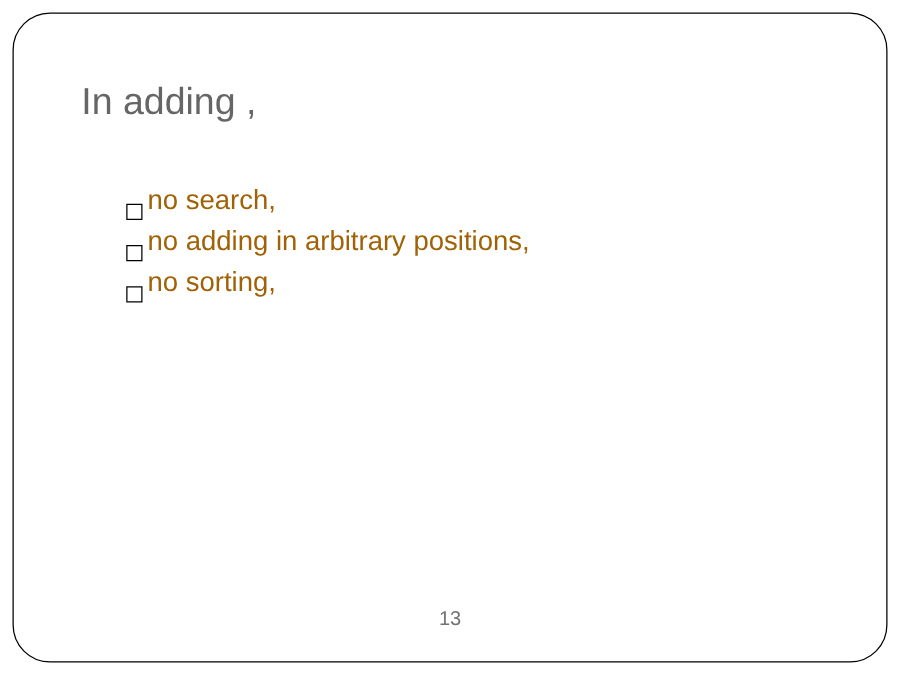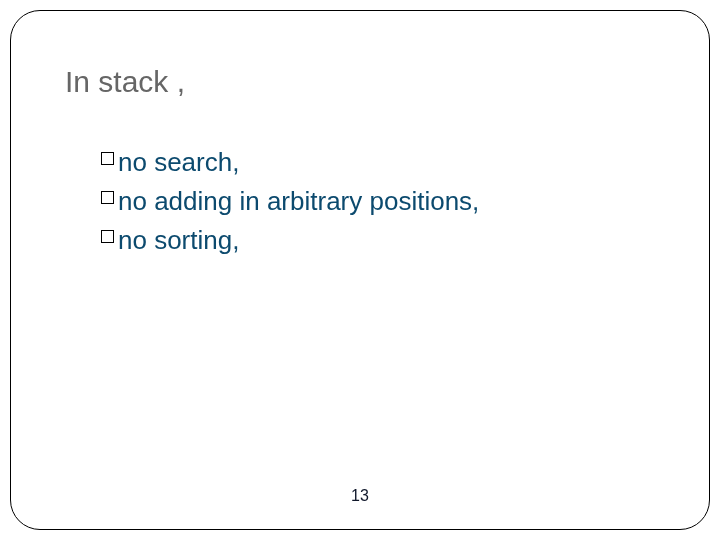--- a/index.html
+++ b/index.html
@@ -33,52 +33,52 @@
       color: #666;
       letter-spacing: 0px;
     }
     .bullets {
       position: absolute;
       top: 132px;
       left: 90px;
       right: 54px;
     }
     .bullet {
-      font-size: 26px;
-      color: #0c4a6e;
+      font-size: 22px;
+      color: #a16207;
       line-height: 1.5;
       display: flex;
-      align-items: flex-start;
+      align-items: flex-end;
     }
     .bullet-marker {
       display: inline-block;
       width: 13px;
       height: 13px;
       border: 1.5px solid #000;
       margin-right: 4px;
       margin-top: 9px;
       flex-shrink: 0;
     }
     .bullet-text {
       flex: 1;
     }
     .page-number {
       position: absolute;
       bottom: 24px;
       left: 50%;
       transform: translateX(-50%);
       font-size: 16px;
-      color: #0f172a;
+      color: #737373;
     }
   </style>
 </head>
 <body>
 
 <div class="slide-frame">
-  <div class="title">In stack ,</div>
+  <div class="title">In adding ,</div>
   <div class="bullets">
     <div class="bullet">
       <span class="bullet-marker"></span>
       <span class="bullet-text">no search,</span>
     </div>
     <div class="bullet">
       <span class="bullet-marker"></span>
       <span class="bullet-text">no adding in arbitrary positions,</span>
     </div>
     <div class="bullet">

